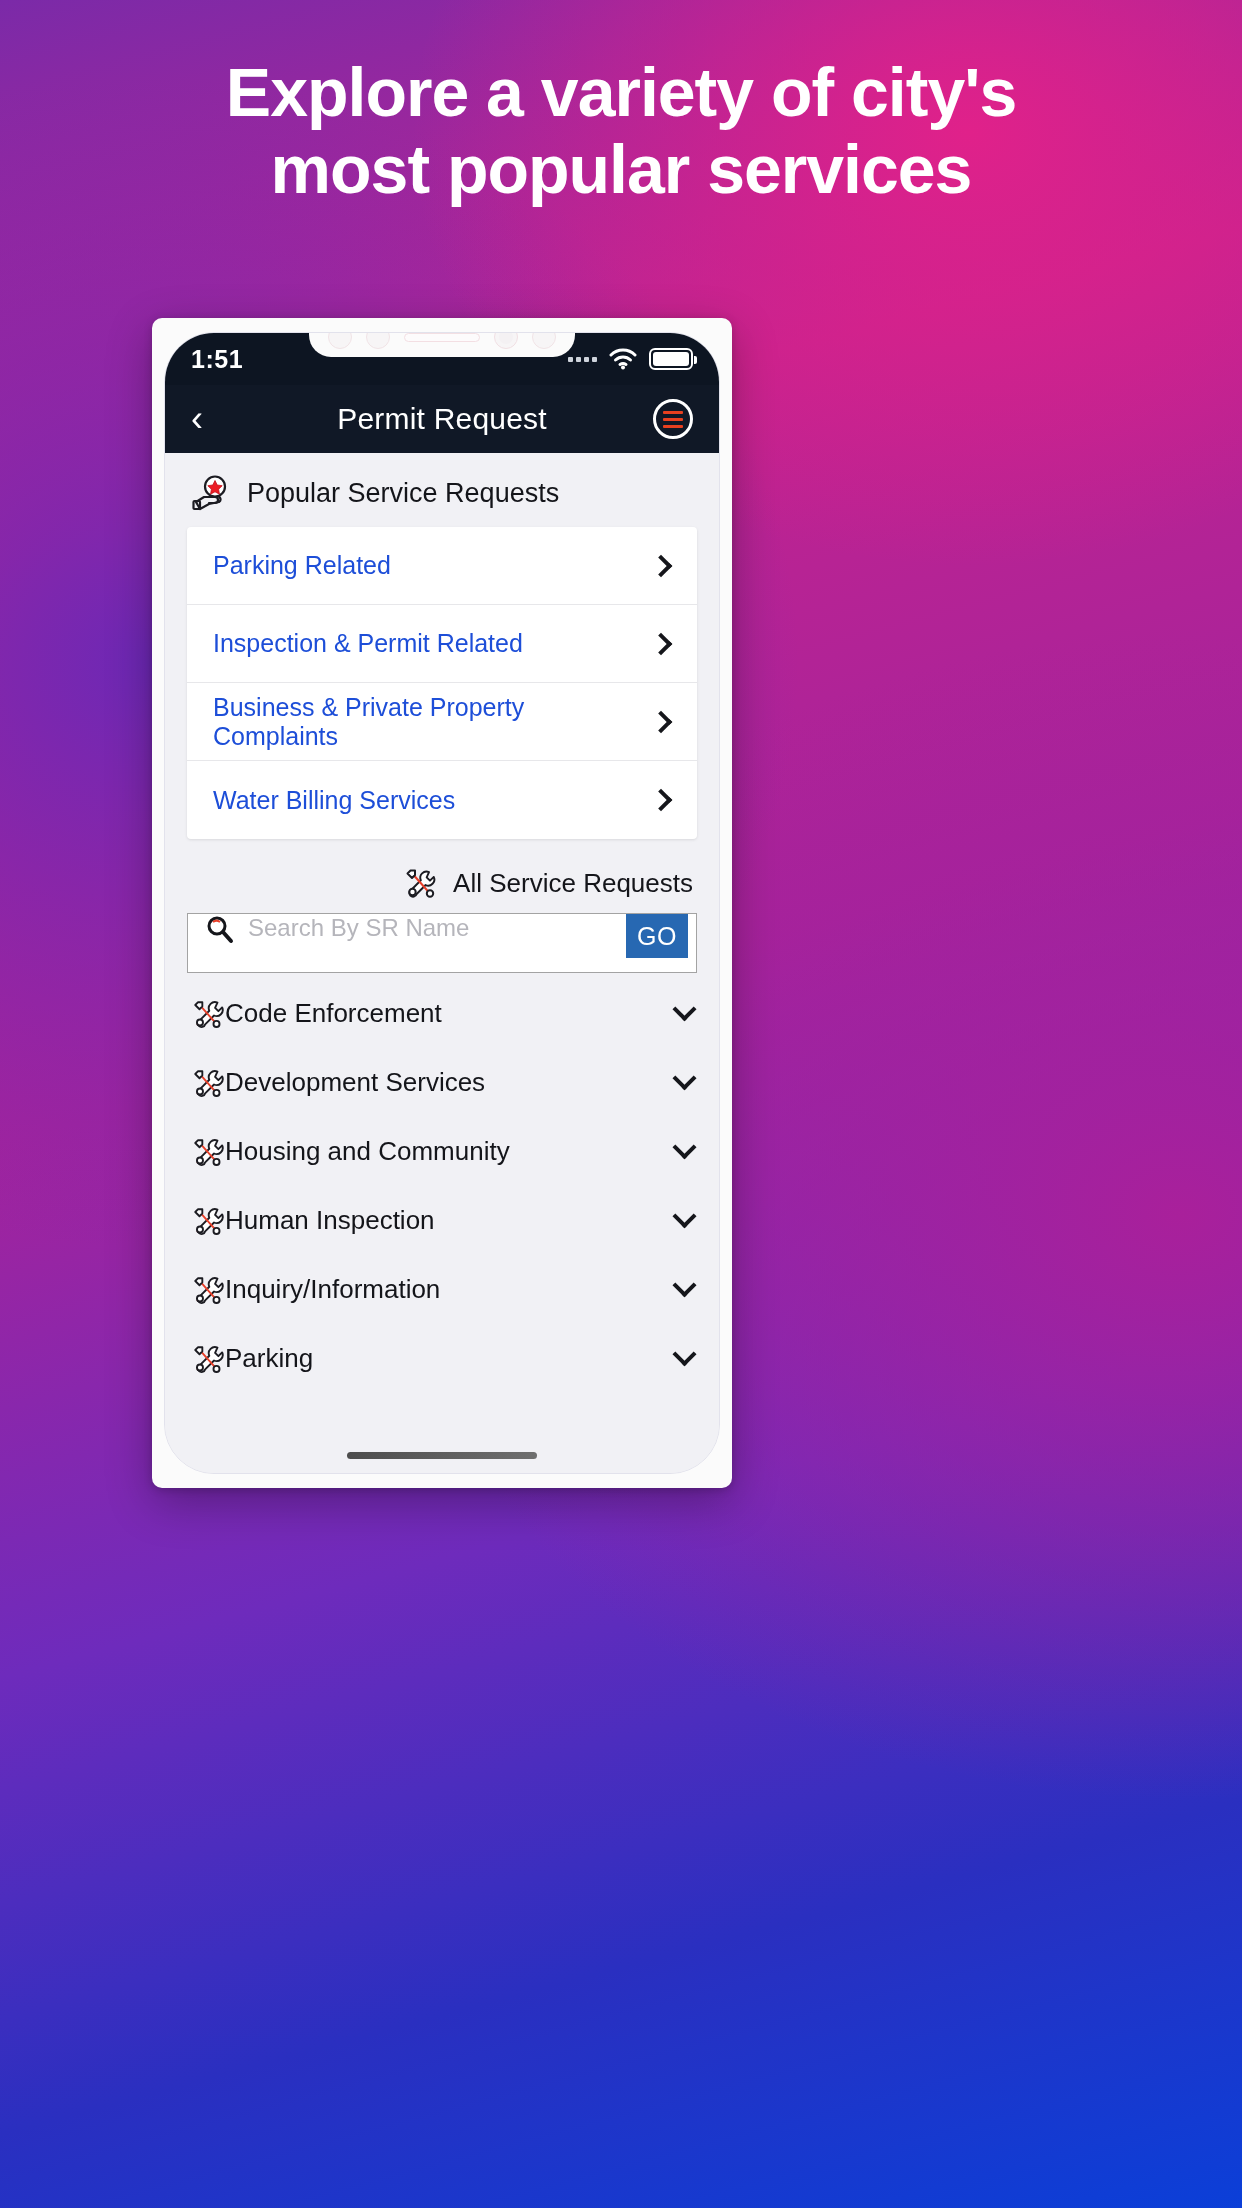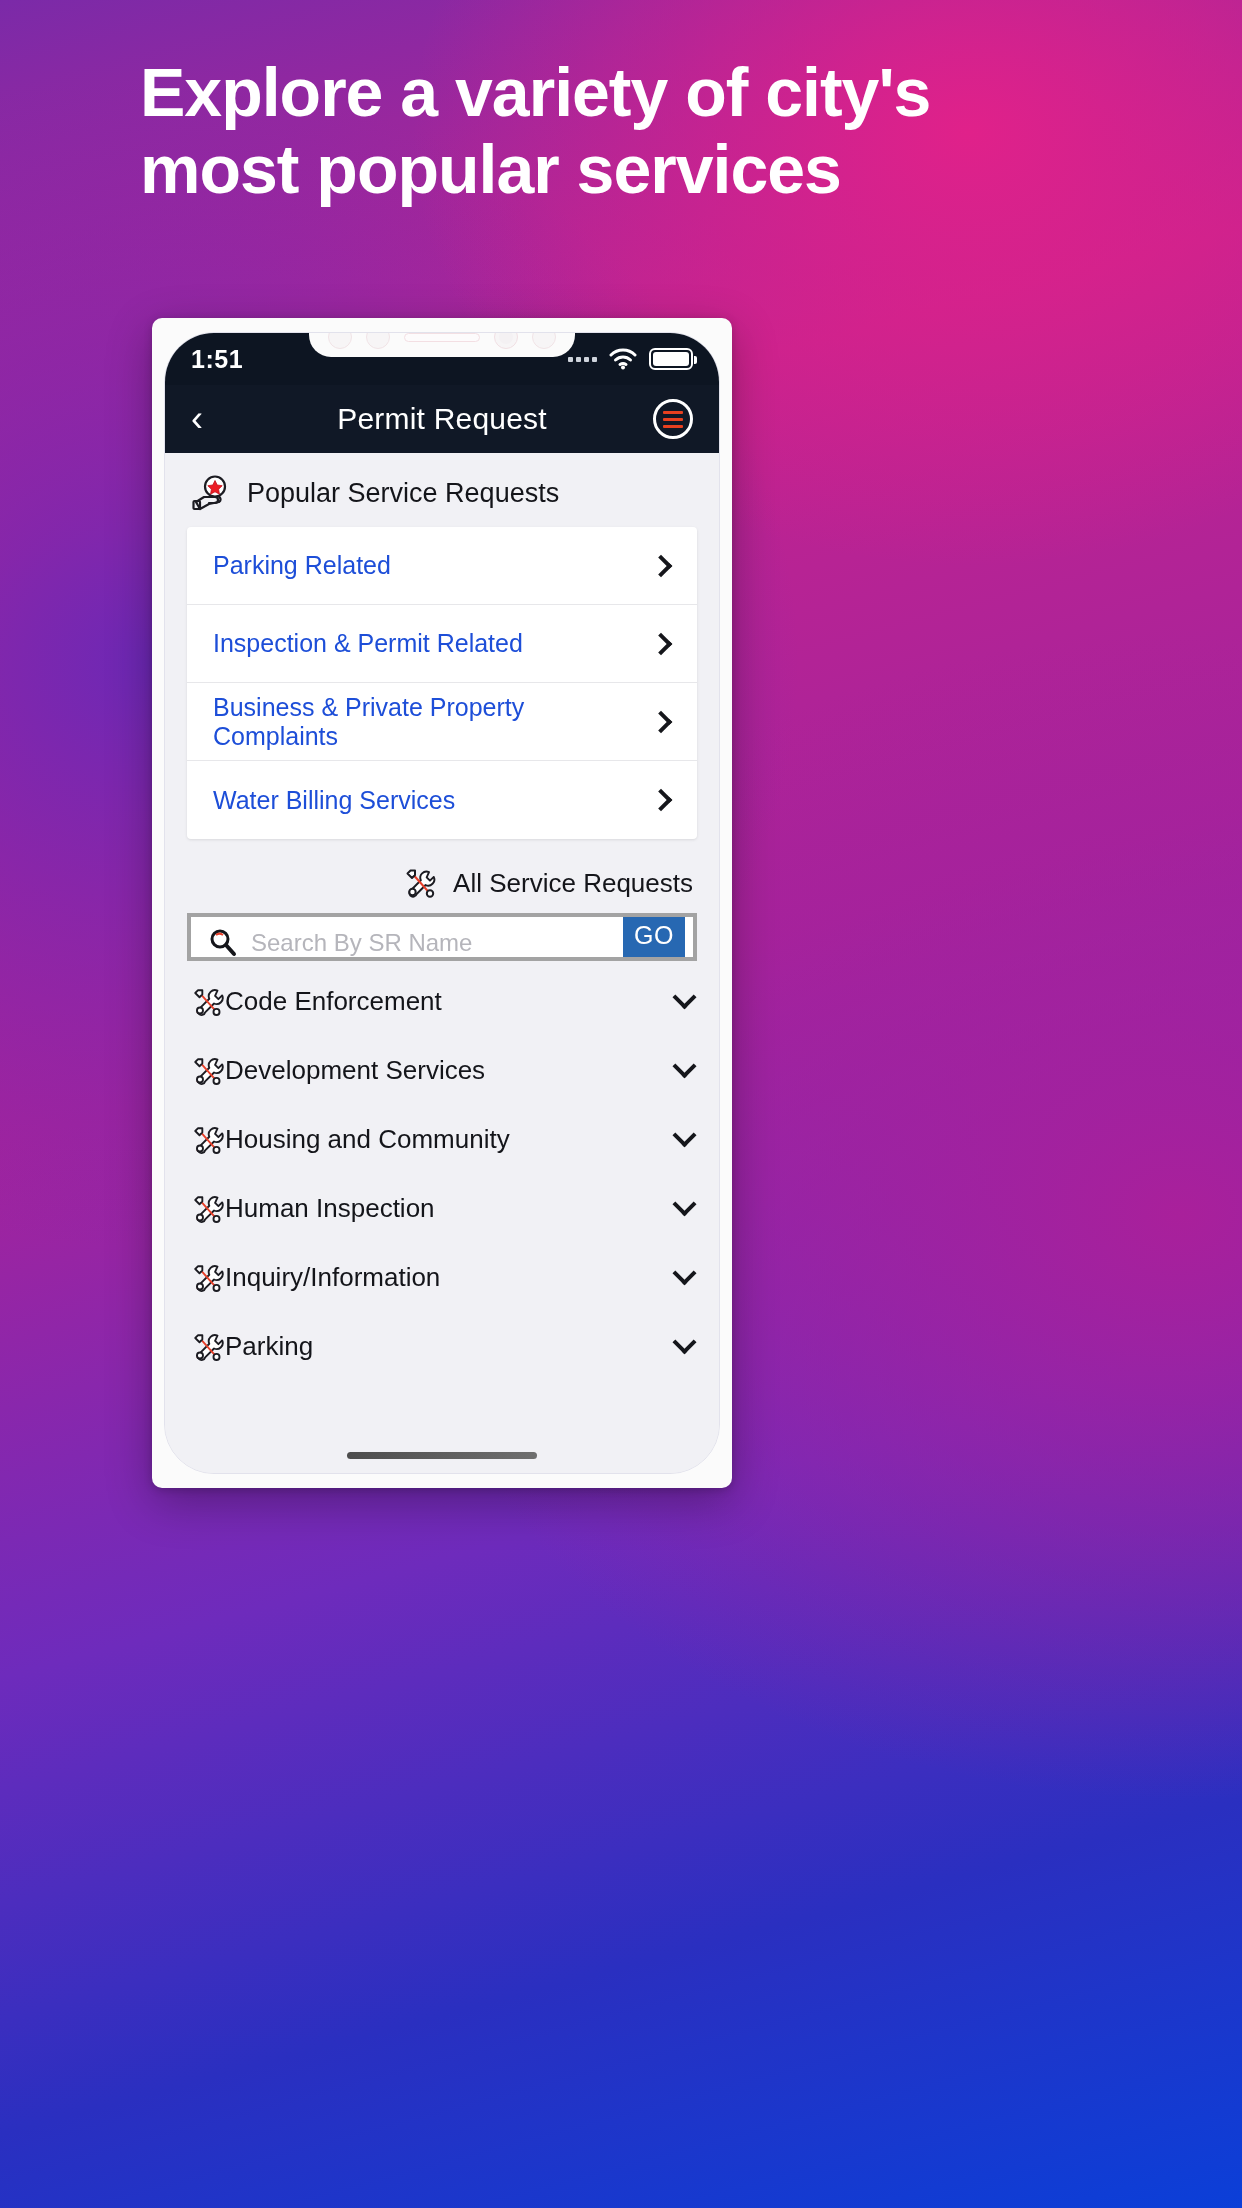--- a/index.html
+++ b/index.html
@@ -10,20 +10,21 @@
       radial-gradient(ellipse 900px 700px at 78% 6%, #e0218a 0%, rgba(224,33,138,0) 62%),
       radial-gradient(ellipse 1000px 900px at 12% 30%, #6d28b5 0%, rgba(109,40,181,0) 65%),
       radial-gradient(ellipse 1200px 900px at 95% 55%, #a9209b 0%, rgba(169,32,155,0) 65%),
       linear-gradient(165deg,#7b2aa8 0%, #c3238f 22%, #a4239c 45%, #6e2bbc 66%, #2a2fc0 84%, #0b3fd8 100%);
     position:relative;
   }
 
   
   .headline {
     position:absolute; left:0; right:0; top:54px;
+    text-align:center;
     color:#ffffff;
     font-size:68px;
     line-height:77px;
     font-weight:700;
     letter-spacing:-1px;
     padding:0 140px;
   }
 
   
   .phone {
@@ -127,23 +128,23 @@
     border-top:4px solid #15161b; border-right:4px solid #15161b;
     transform:rotate(45deg); margin-right:6px;
   }
 
   
   .allsr-head { display:flex; align-items:center; gap:14px; padding:26px 26px 12px 26px;justify-content:flex-end; }
   .allsr-head .txt { font-size:26px; color:#14151a; }
 
   .searchbar {
     margin:0 22px;
-    height:48px; background:#ffffff;
-    border:4px solid #a3a3a3;
-    display:flex; align-items:flex-end;
+    height:60px; background:#ffffff;
+    border:1px solid #a3a3a3;
+    display:flex; align-items:flex-start;
     overflow:hidden;
   }
   .searchbar .mag { margin:0 14px 0 16px; flex:0 0 auto; }
   .searchbar input {
     flex:1; border:none; outline:none; font-size:24px; color:#3a3a40;
     font-family:"Liberation Sans", sans-serif; background:transparent;
   }
   .searchbar input::placeholder { color:#b5b5bb; }
   .go-btn {
     height:44px; min-width:62px; margin-right:8px;

